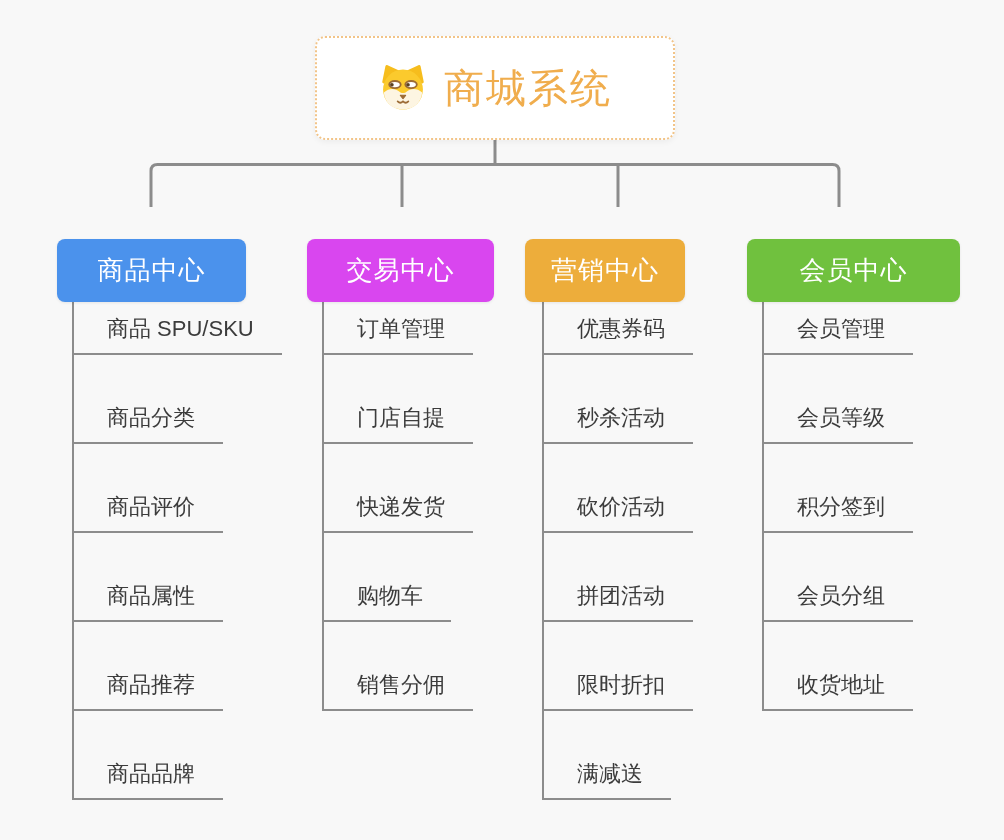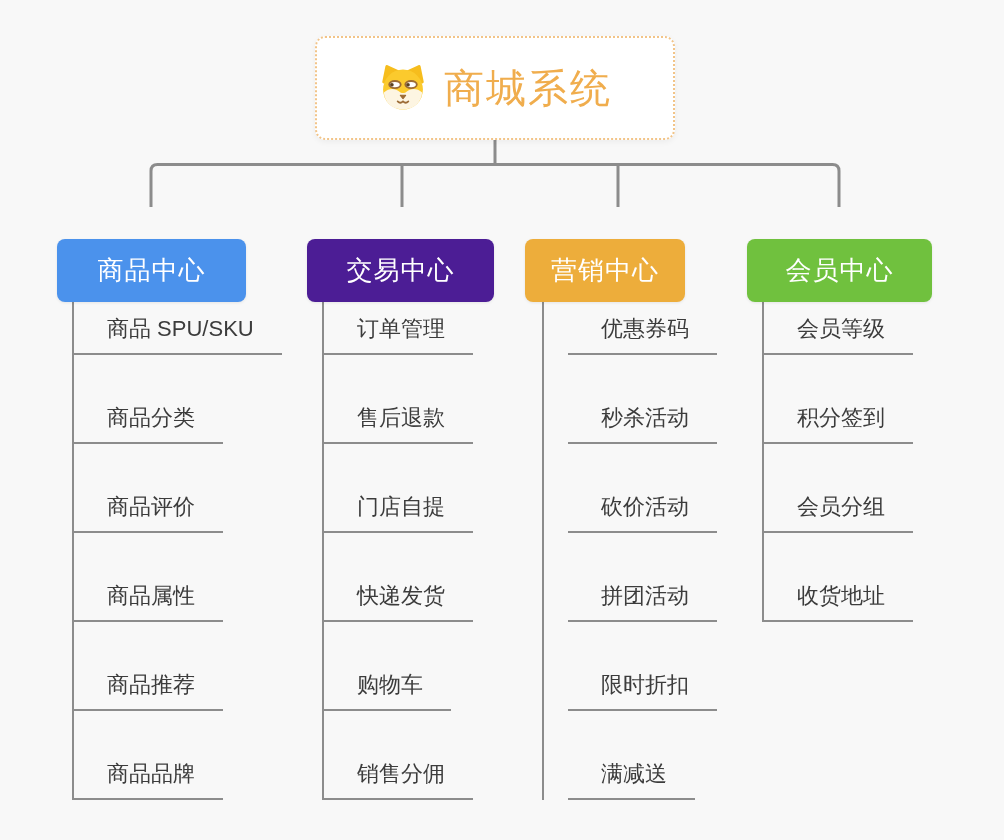--- a/index.html
+++ b/index.html
@@ -37,32 +37,32 @@
   
   .branch{
     position:absolute;top:207px;height:63px;
     border-radius:8px;
     display:flex;align-items:center;justify-content:center;
     color:#ffffff;font-size:26px;letter-spacing:1px;
     box-shadow:0 1px 3px rgba(0,0,0,0.08);
     z-index:2;white-space:nowrap;margin-top:32px;
   }
   .branch-product{left:57px;width:189px;background:#4b92ec;}
-  .branch-trade{left:307px;width:187px;background:#4c1d95;}
+  .branch-trade{left:307px;width:187px;background:#d946ef;}
   .branch-marketing{left:525px;width:160px;background:#edad3b;}
-  .branch-member{left:747px;width:185px;background:#70c13e;}
+  .branch-member{left:747px;width:213px;background:#70c13e;}
   
   .leaf-col{
     position:absolute;top:270px;
     border-left:2px solid #8c8c8c;
     z-index:1;
   }
   .leaf-col-1{left:72px;}
   .leaf-col-2{left:322px;}
-  .leaf-col-3{left:542px;padding-left:24px;}
+  .leaf-col-3{left:542px;}
   .leaf-col-4{left:762px;}
   .leaf{
     height:89px;
     display:flex;align-items:flex-end;
   }
   .leaf:first-child{height:85px;}
   .leaf-label{
     display:inline-block;
     font-size:22px;color:#3c3c3c;
     padding:0 28px 9px 33px;
@@ -132,23 +132,20 @@
     <div class="leaf">
         <span class="leaf-label">商品品牌</span>
       </div>
   </div>
 
   <div class="leaf-col leaf-col-2">
     <div class="leaf">
         <span class="leaf-label">订单管理</span>
       </div>
     <div class="leaf">
-        <span class="leaf-label">售后退款</span>
-      </div>
-    <div class="leaf">
         <span class="leaf-label">门店自提</span>
       </div>
     <div class="leaf">
         <span class="leaf-label">快递发货</span>
       </div>
     <div class="leaf">
         <span class="leaf-label">购物车</span>
       </div>
     <div class="leaf">
         <span class="leaf-label">销售分佣</span>
@@ -171,20 +168,23 @@
     <div class="leaf">
         <span class="leaf-label">限时折扣</span>
       </div>
     <div class="leaf">
         <span class="leaf-label">满减送</span>
       </div>
   </div>
 
   <div class="leaf-col leaf-col-4">
     <div class="leaf">
+        <span class="leaf-label">会员管理</span>
+      </div>
+    <div class="leaf">
         <span class="leaf-label">会员等级</span>
       </div>
     <div class="leaf">
         <span class="leaf-label">积分签到</span>
       </div>
     <div class="leaf">
         <span class="leaf-label">会员分组</span>
       </div>
     <div class="leaf">
         <span class="leaf-label">收货地址</span>

